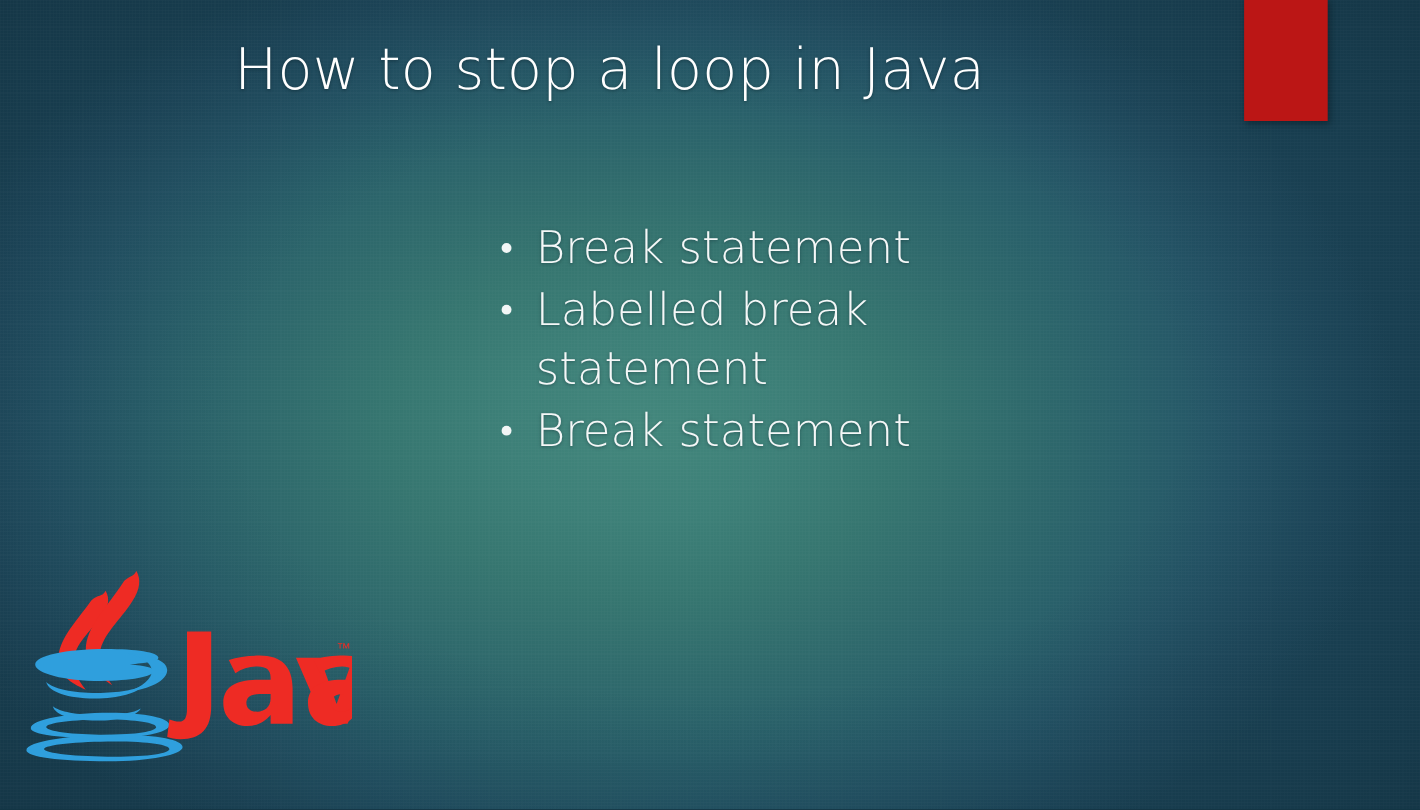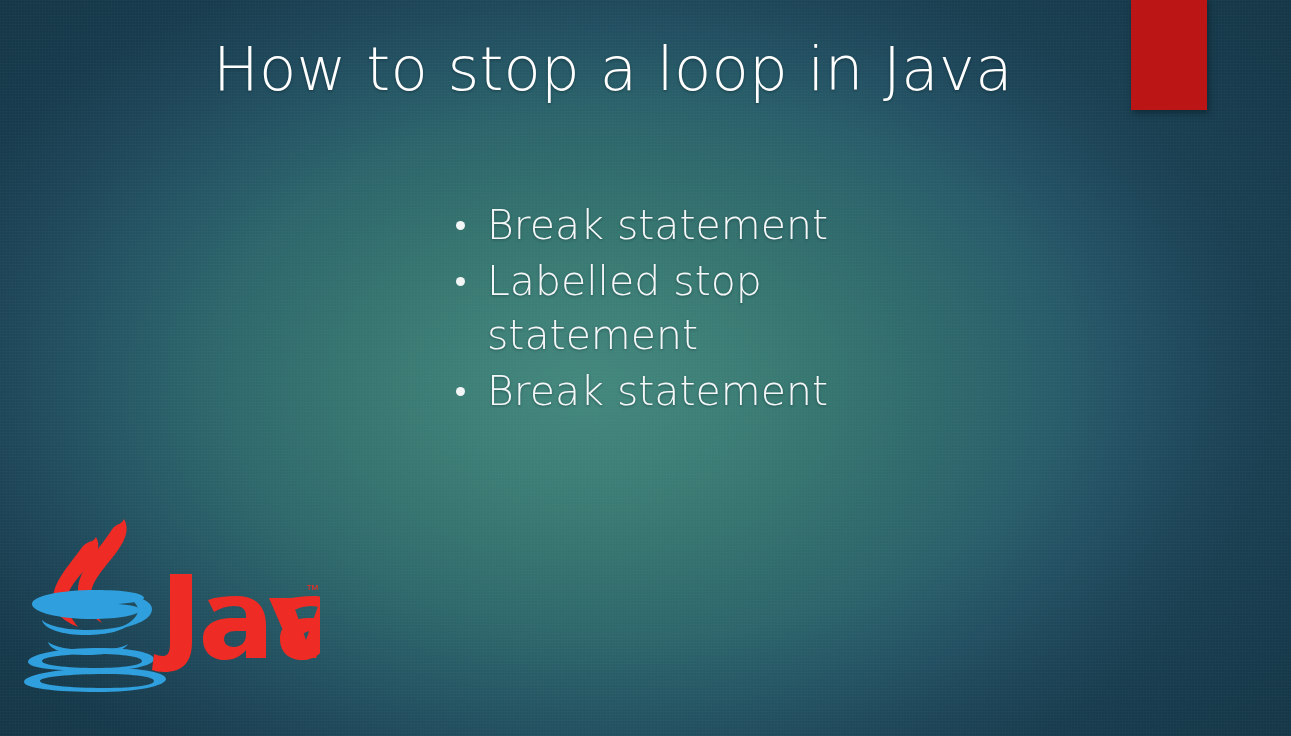--- a/index.html
+++ b/index.html
@@ -65,21 +65,21 @@
     box-shadow: 2px 3px 6px rgba(8,26,34,0.55);
   }
 
   
   .title {
     position: absolute;
     left: 213px;
     top: 38px;
     width: 860px;
     color: #ffffff;
-    font-size: 61px;
+    font-size: 52px;
     line-height: 1.0;
     font-weight: 300;
     letter-spacing: 0.2px;
     white-space: nowrap;
     text-shadow: 0 1px 3px rgba(7,26,34,0.45);
     font-family: "DejaVu Sans", "Liberation Sans", sans-serif;
     font-stretch: condensed;
   }
 
   
@@ -136,21 +136,21 @@
 
   <div class="title">How to stop a loop in Java</div>
 
   <ul class="bullets">
     <li>
       <span class="dot"></span>
       <span>Break statement</span>
     </li>
     <li>
       <span class="dot"></span>
-      <span>Labelled stop statement</span>
+      <span>Labelled break statement</span>
     </li>
     <li>
       <span class="dot"></span>
       <span>Break statement</span>
     </li>
   </ul>
 
   <div class="java-logo">
     <svg viewBox="0 0 300 190" xmlns="http://www.w3.org/2000/svg" aria-hidden="true">
       <g>

